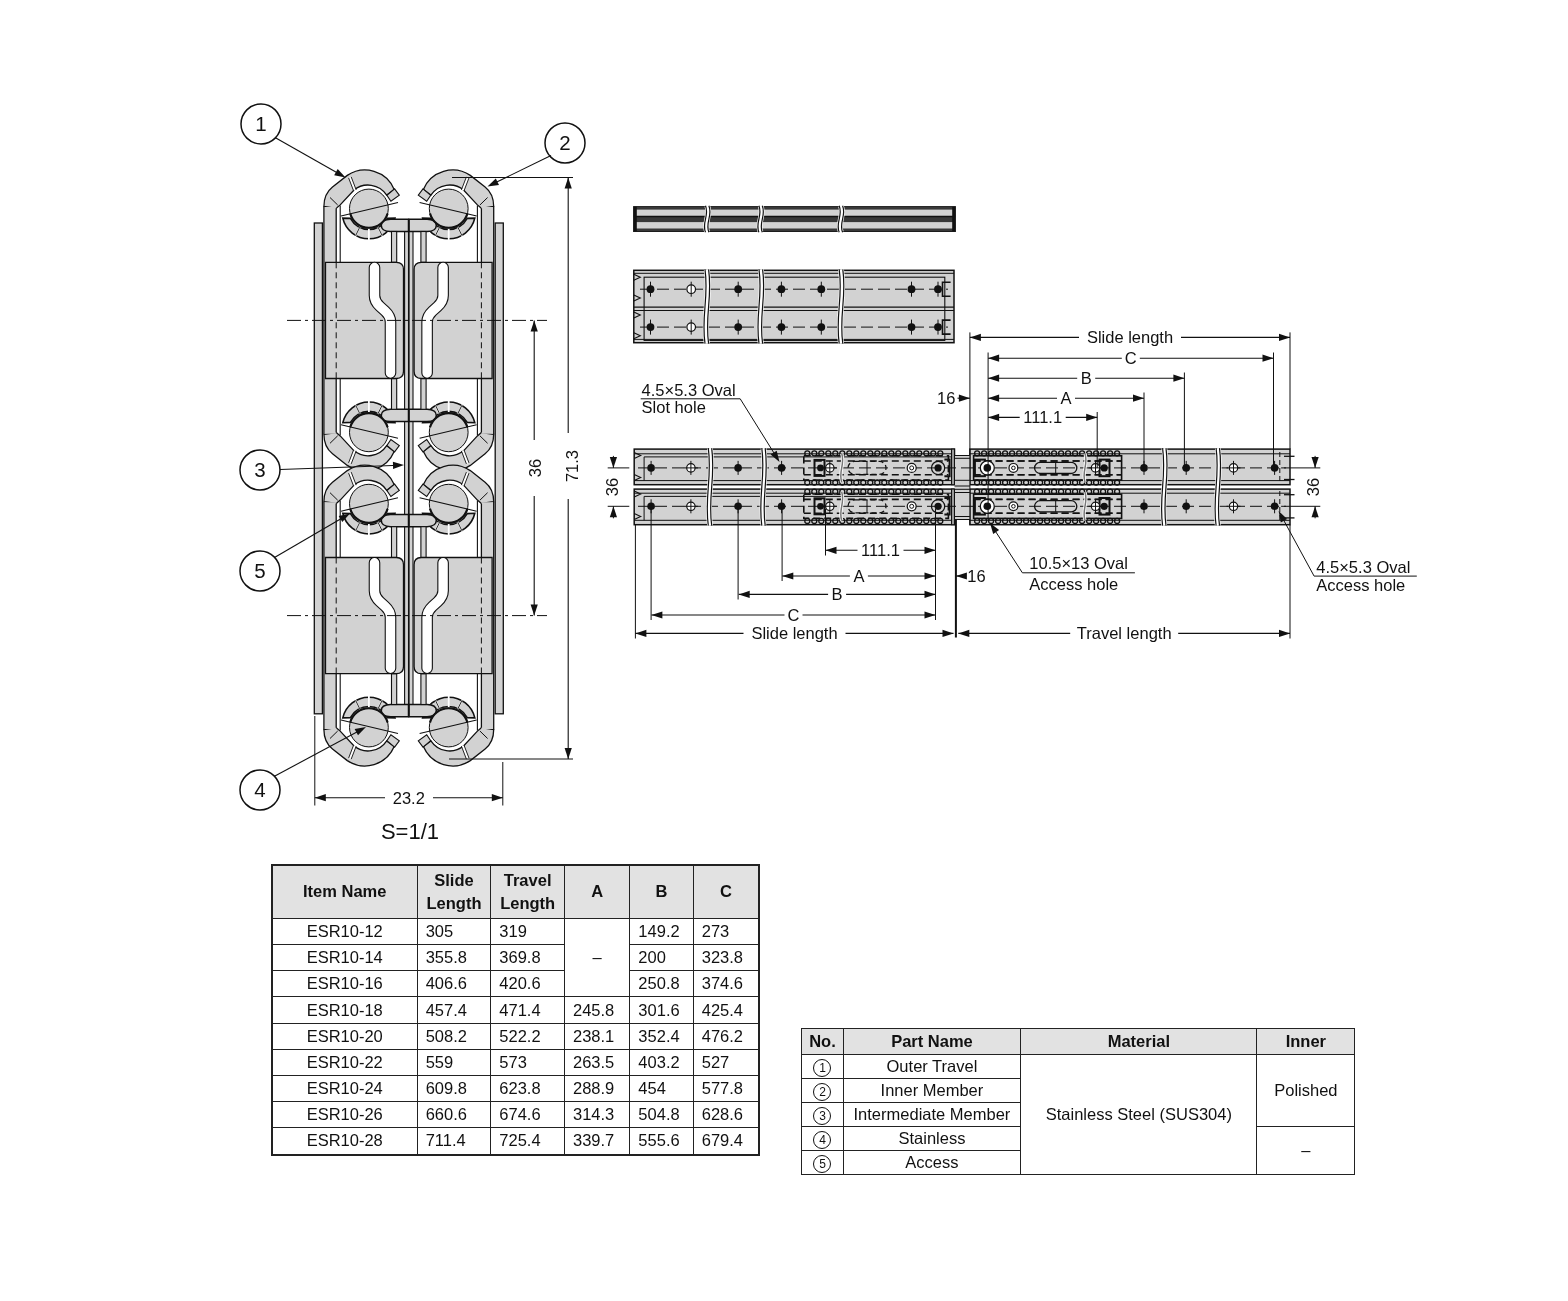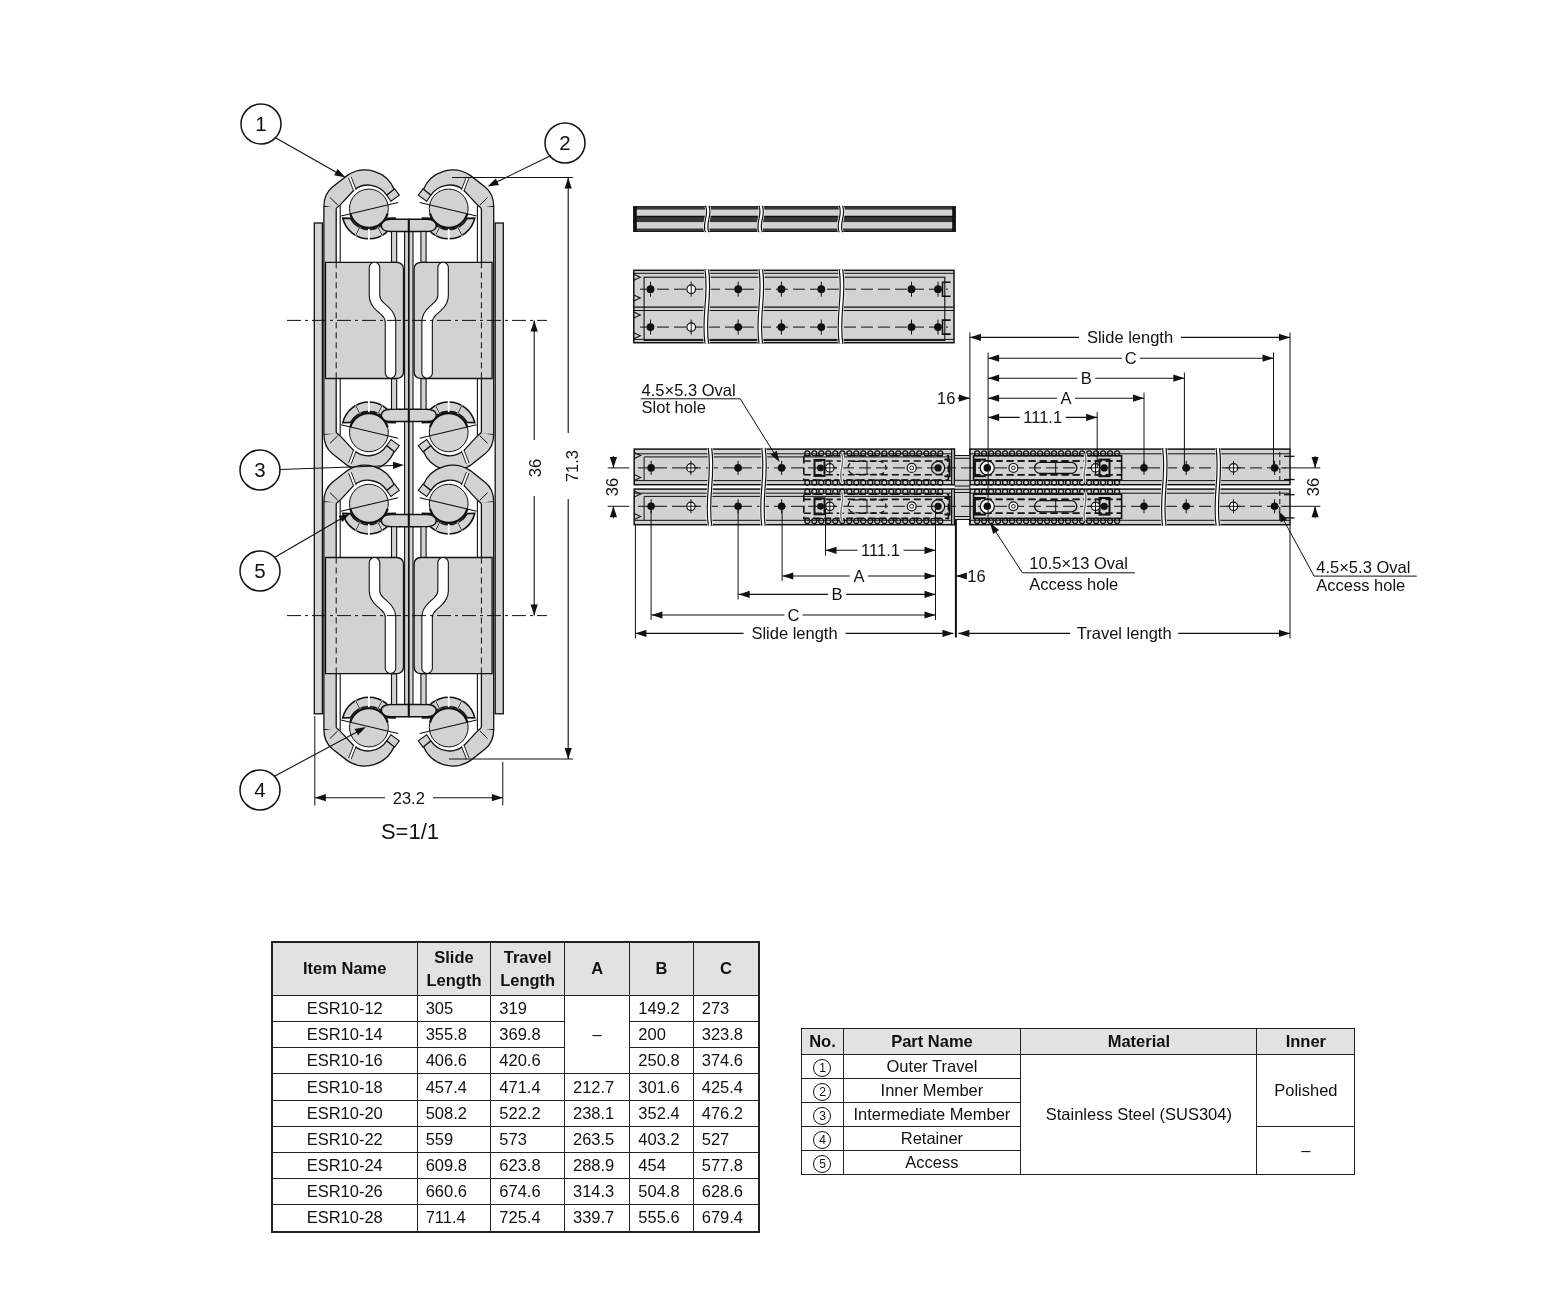--- a/index.html
+++ b/index.html
@@ -627,21 +627,21 @@
 <line x1="1022.4" y1="572.8" x2="992.0" y2="526.0" stroke="#111" stroke-width="1.0"></line>
 <path d="M 990.0 523.0 L 999.1 530.1 L 993.2 534.1 Z" fill="#111" stroke="none"></path>
 
 <text x="1316.3" y="573.2" text-anchor="start" font-size="16.5" fill="#111">4.5×5.3 Oval</text>
 <text x="1316.3" y="590.8" text-anchor="start" font-size="16.5" fill="#111">Access hole</text>
 <line x1="1314.1" y1="576.1" x2="1416.8" y2="576.1" stroke="#111" stroke-width="1.0"></line>
 <line x1="1314.1" y1="576.1" x2="1280.3" y2="514.0" stroke="#111" stroke-width="1.0"></line>
 <path d="M 1278.6 511.0 L 1287.1 518.9 L 1280.8 522.4 Z" fill="#111" stroke="none"></path>
     </svg>
 
-<table class="t1" style="left:270.8px;top:941px;">
+<table class="t1" style="left:270.8px;top:864px;">
 <colgroup>
         <col style="width:145.4px">
         <col style="width:73.6px">
         <col style="width:73.7px">
         <col style="width:65.4px">
         <col style="width:63.4px">
         <col style="width:65.8px">
       </colgroup>
 <tbody>
         <tr class="hd">
@@ -671,21 +671,21 @@
           <td class="c">ESR10-16</td>
           <td>406.6</td>
           <td>420.6</td>
           <td>250.8</td>
           <td>374.6</td>
         </tr>
 <tr>
           <td class="c">ESR10-18</td>
           <td>457.4</td>
           <td>471.4</td>
-          <td>212.7</td>
+          <td>245.8</td>
           <td>301.6</td>
           <td>425.4</td>
         </tr>
 <tr>
           <td class="c">ESR10-20</td>
           <td>508.2</td>
           <td>522.2</td>
           <td>238.1</td>
           <td>352.4</td>
           <td>476.2</td>
@@ -748,21 +748,21 @@
 <tr>
           <td><span class="circ">2</span></td>
           <td>Inner Member</td>
         </tr>
 <tr>
           <td><span class="circ">3</span></td>
           <td>Intermediate Member</td>
         </tr>
 <tr>
           <td><span class="circ">4</span></td>
-          <td>Retainer</td>
+          <td>Stainless</td>
           <td rowspan="2" class="c">–</td>
         </tr>
 <tr>
           <td><span class="circ">5</span></td>
           <td>Access</td>
         </tr>
 </tbody>
     </table>
 </div>
 </body></html>

